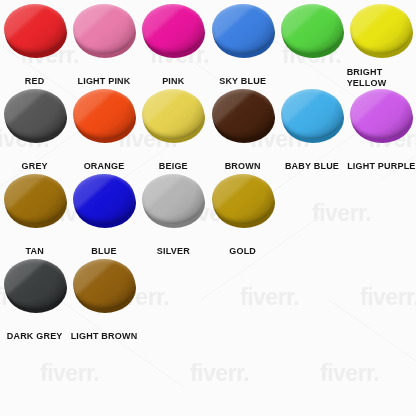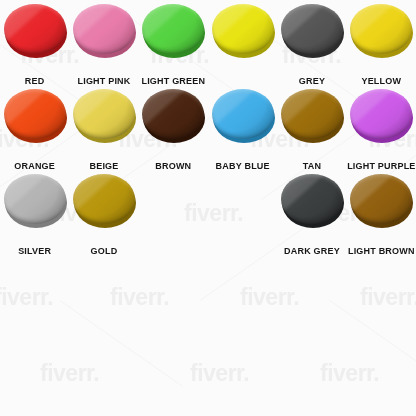--- a/index.html
+++ b/index.html
@@ -172,55 +172,64 @@
       <div class="chip-wrap">
         <div class="chip-shadow" style="background: rgb(176, 82, 120);"></div>
         <div class="chip-face" style="background: radial-gradient(at 34% 26%, rgb(232, 123, 170) 0%, rgb(232, 123, 170) 56%, rgb(176, 82, 120) 100%);"></div>
         <div class="chip-gloss"></div>
         <div class="chip-rim"></div>
       </div>
       <div class="label">LIGHT PINK</div>
     </div>
     <div class="cell">
       <div class="chip-wrap">
+        <div class="chip-shadow" style="background: rgb(158, 11, 104);"></div>
+        <div class="chip-face" style="background: radial-gradient(at 34% 26%, rgb(232, 20, 155) 0%, rgb(232, 20, 155) 56%, rgb(158, 11, 104) 100%);"></div>
+        <div class="chip-gloss"></div>
+        <div class="chip-rim"></div>
+      </div>
+      <div class="label">PINK</div>
+    </div>
+    <div class="cell">
+      <div class="chip-wrap">
+        <div class="chip-shadow" style="background: rgb(31, 85, 163);"></div>
+        <div class="chip-face" style="background: radial-gradient(at 34% 26%, rgb(60, 127, 224) 0%, rgb(60, 127, 224) 56%, rgb(31, 85, 163) 100%);"></div>
+        <div class="chip-gloss"></div>
+        <div class="chip-rim"></div>
+      </div>
+      <div class="label">SKY BLUE</div>
+    </div>
+    <div class="cell">
+      <div class="chip-wrap">
         <div class="chip-shadow" style="background: rgb(47, 139, 34);"></div>
         <div class="chip-face" style="background: radial-gradient(at 34% 26%, rgb(85, 211, 65) 0%, rgb(85, 211, 65) 56%, rgb(47, 139, 34) 100%);"></div>
         <div class="chip-gloss"></div>
         <div class="chip-rim"></div>
       </div>
-      <div class="label">LIGHT GREEN</div>
     </div>
     <div class="cell">
       <div class="chip-wrap">
         <div class="chip-shadow" style="background: rgb(163, 158, 7);"></div>
         <div class="chip-face" style="background: radial-gradient(at 34% 26%, rgb(232, 227, 18) 0%, rgb(232, 227, 18) 56%, rgb(163, 158, 7) 100%);"></div>
         <div class="chip-gloss"></div>
         <div class="chip-rim"></div>
       </div>
+      <div class="label">BRIGHT YELLOW</div>
     </div>
     <div class="cell">
       <div class="chip-wrap">
         <div class="chip-shadow" style="background: rgb(44, 44, 44);"></div>
         <div class="chip-face" style="background: radial-gradient(at 34% 26%, rgb(85, 85, 85) 0%, rgb(85, 85, 85) 56%, rgb(44, 44, 44) 100%);"></div>
         <div class="chip-gloss"></div>
         <div class="chip-rim"></div>
       </div>
       <div class="label">GREY</div>
     </div>
     <div class="cell">
       <div class="chip-wrap">
-        <div class="chip-shadow" style="background: rgb(167, 148, 10);"></div>
-        <div class="chip-face" style="background: radial-gradient(at 34% 26%, rgb(237, 212, 23) 0%, rgb(237, 212, 23) 56%, rgb(167, 148, 10) 100%);"></div>
-        <div class="chip-gloss"></div>
-        <div class="chip-rim"></div>
-      </div>
-      <div class="label">YELLOW</div>
-    </div>
-    <div class="cell">
-      <div class="chip-wrap">
         <div class="chip-shadow" style="background: rgb(165, 44, 6);"></div>
         <div class="chip-face" style="background: radial-gradient(at 34% 26%, rgb(240, 74, 19) 0%, rgb(240, 74, 19) 56%, rgb(165, 44, 6) 100%);"></div>
         <div class="chip-gloss"></div>
         <div class="chip-rim"></div>
       </div>
       <div class="label">ORANGE</div>
     </div>
     <div class="cell">
       <div class="chip-wrap">
         <div class="chip-shadow" style="background: rgb(160, 144, 31);"></div>
@@ -243,35 +252,44 @@
       <div class="chip-wrap">
         <div class="chip-shadow" style="background: rgb(33, 121, 168);"></div>
         <div class="chip-face" style="background: radial-gradient(at 34% 26%, rgb(65, 174, 232) 0%, rgb(65, 174, 232) 56%, rgb(33, 121, 168) 100%);"></div>
         <div class="chip-gloss"></div>
         <div class="chip-rim"></div>
       </div>
       <div class="label">BABY BLUE</div>
     </div>
     <div class="cell">
       <div class="chip-wrap">
+        <div class="chip-shadow" style="background: rgb(143, 47, 167);"></div>
+        <div class="chip-face" style="background: radial-gradient(at 34% 26%, rgb(204, 91, 232) 0%, rgb(204, 91, 232) 56%, rgb(143, 47, 167) 100%);"></div>
+        <div class="chip-gloss"></div>
+        <div class="chip-rim"></div>
+      </div>
+      <div class="label">LIGHT PURPLE</div>
+    </div>
+    <div class="cell">
+      <div class="chip-wrap">
         <div class="chip-shadow" style="background: rgb(106, 72, 5);"></div>
         <div class="chip-face" style="background: radial-gradient(at 34% 26%, rgb(156, 110, 11) 0%, rgb(156, 110, 11) 56%, rgb(106, 72, 5) 100%);"></div>
         <div class="chip-gloss"></div>
         <div class="chip-rim"></div>
       </div>
       <div class="label">TAN</div>
     </div>
     <div class="cell">
       <div class="chip-wrap">
-        <div class="chip-shadow" style="background: rgb(143, 47, 167);"></div>
-        <div class="chip-face" style="background: radial-gradient(at 34% 26%, rgb(204, 91, 232) 0%, rgb(204, 91, 232) 56%, rgb(143, 47, 167) 100%);"></div>
-        <div class="chip-gloss"></div>
-        <div class="chip-rim"></div>
-      </div>
-      <div class="label">LIGHT PURPLE</div>
+        <div class="chip-shadow" style="background: rgb(10, 7, 148);"></div>
+        <div class="chip-face" style="background: radial-gradient(at 34% 26%, rgb(20, 16, 214) 0%, rgb(20, 16, 214) 56%, rgb(10, 7, 148) 100%);"></div>
+        <div class="chip-gloss"></div>
+        <div class="chip-rim"></div>
+      </div>
+      <div class="label">BLUE</div>
     </div>
     <div class="cell">
       <div class="chip-wrap">
         <div class="chip-shadow" style="background: rgb(126, 126, 126);"></div>
         <div class="chip-face" style="background: radial-gradient(at 34% 26%, rgb(180, 180, 180) 0%, rgb(180, 180, 180) 56%, rgb(126, 126, 126) 100%);"></div>
         <div class="chip-gloss"></div>
         <div class="chip-rim"></div>
       </div>
       <div class="label">SILVER</div>
     </div>

